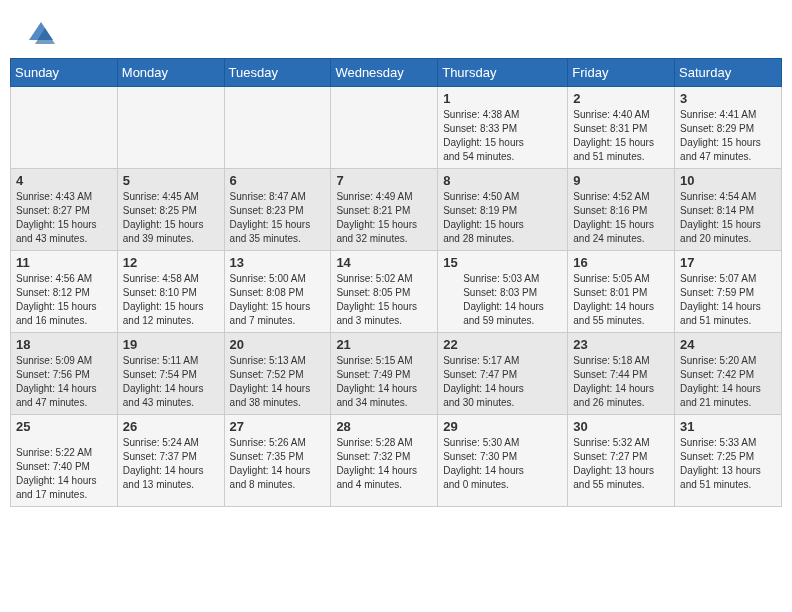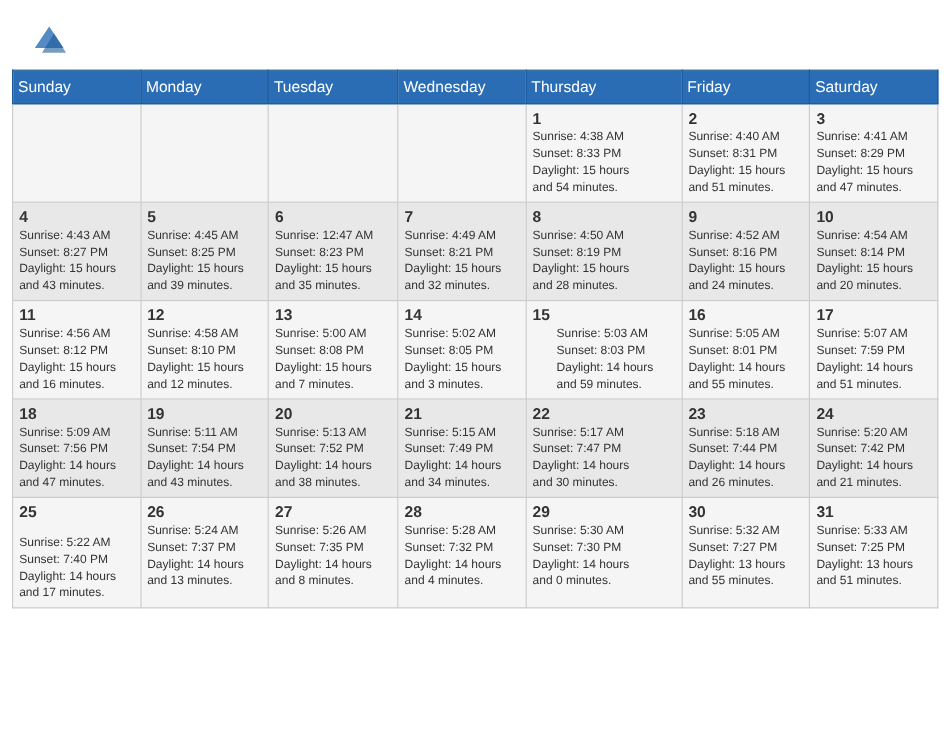--- a/index.html
+++ b/index.html
@@ -175,21 +175,21 @@
         </td>
         <td>
           <span class="day-number">5</span>
           <div class="day-info" style="white-space: pre-line;">Sunrise: 4:45 AM
 Sunset: 8:25 PM
 Daylight: 15 hours
 and 39 minutes.</div>
         </td>
         <td>
           <span class="day-number">6</span>
-          <div class="day-info" style="white-space: pre-line;">Sunrise: 12:47 AM
+          <div class="day-info" style="white-space: pre-line;">Sunrise: 8:47 AM
 Sunset: 8:23 PM
 Daylight: 15 hours
 and 35 minutes.</div>
         </td>
         <td>
           <span class="day-number">7</span>
           <div class="day-info" style="white-space: pre-line;">Sunrise: 4:49 AM
 Sunset: 8:21 PM
 Daylight: 15 hours
 and 32 minutes.</div>

